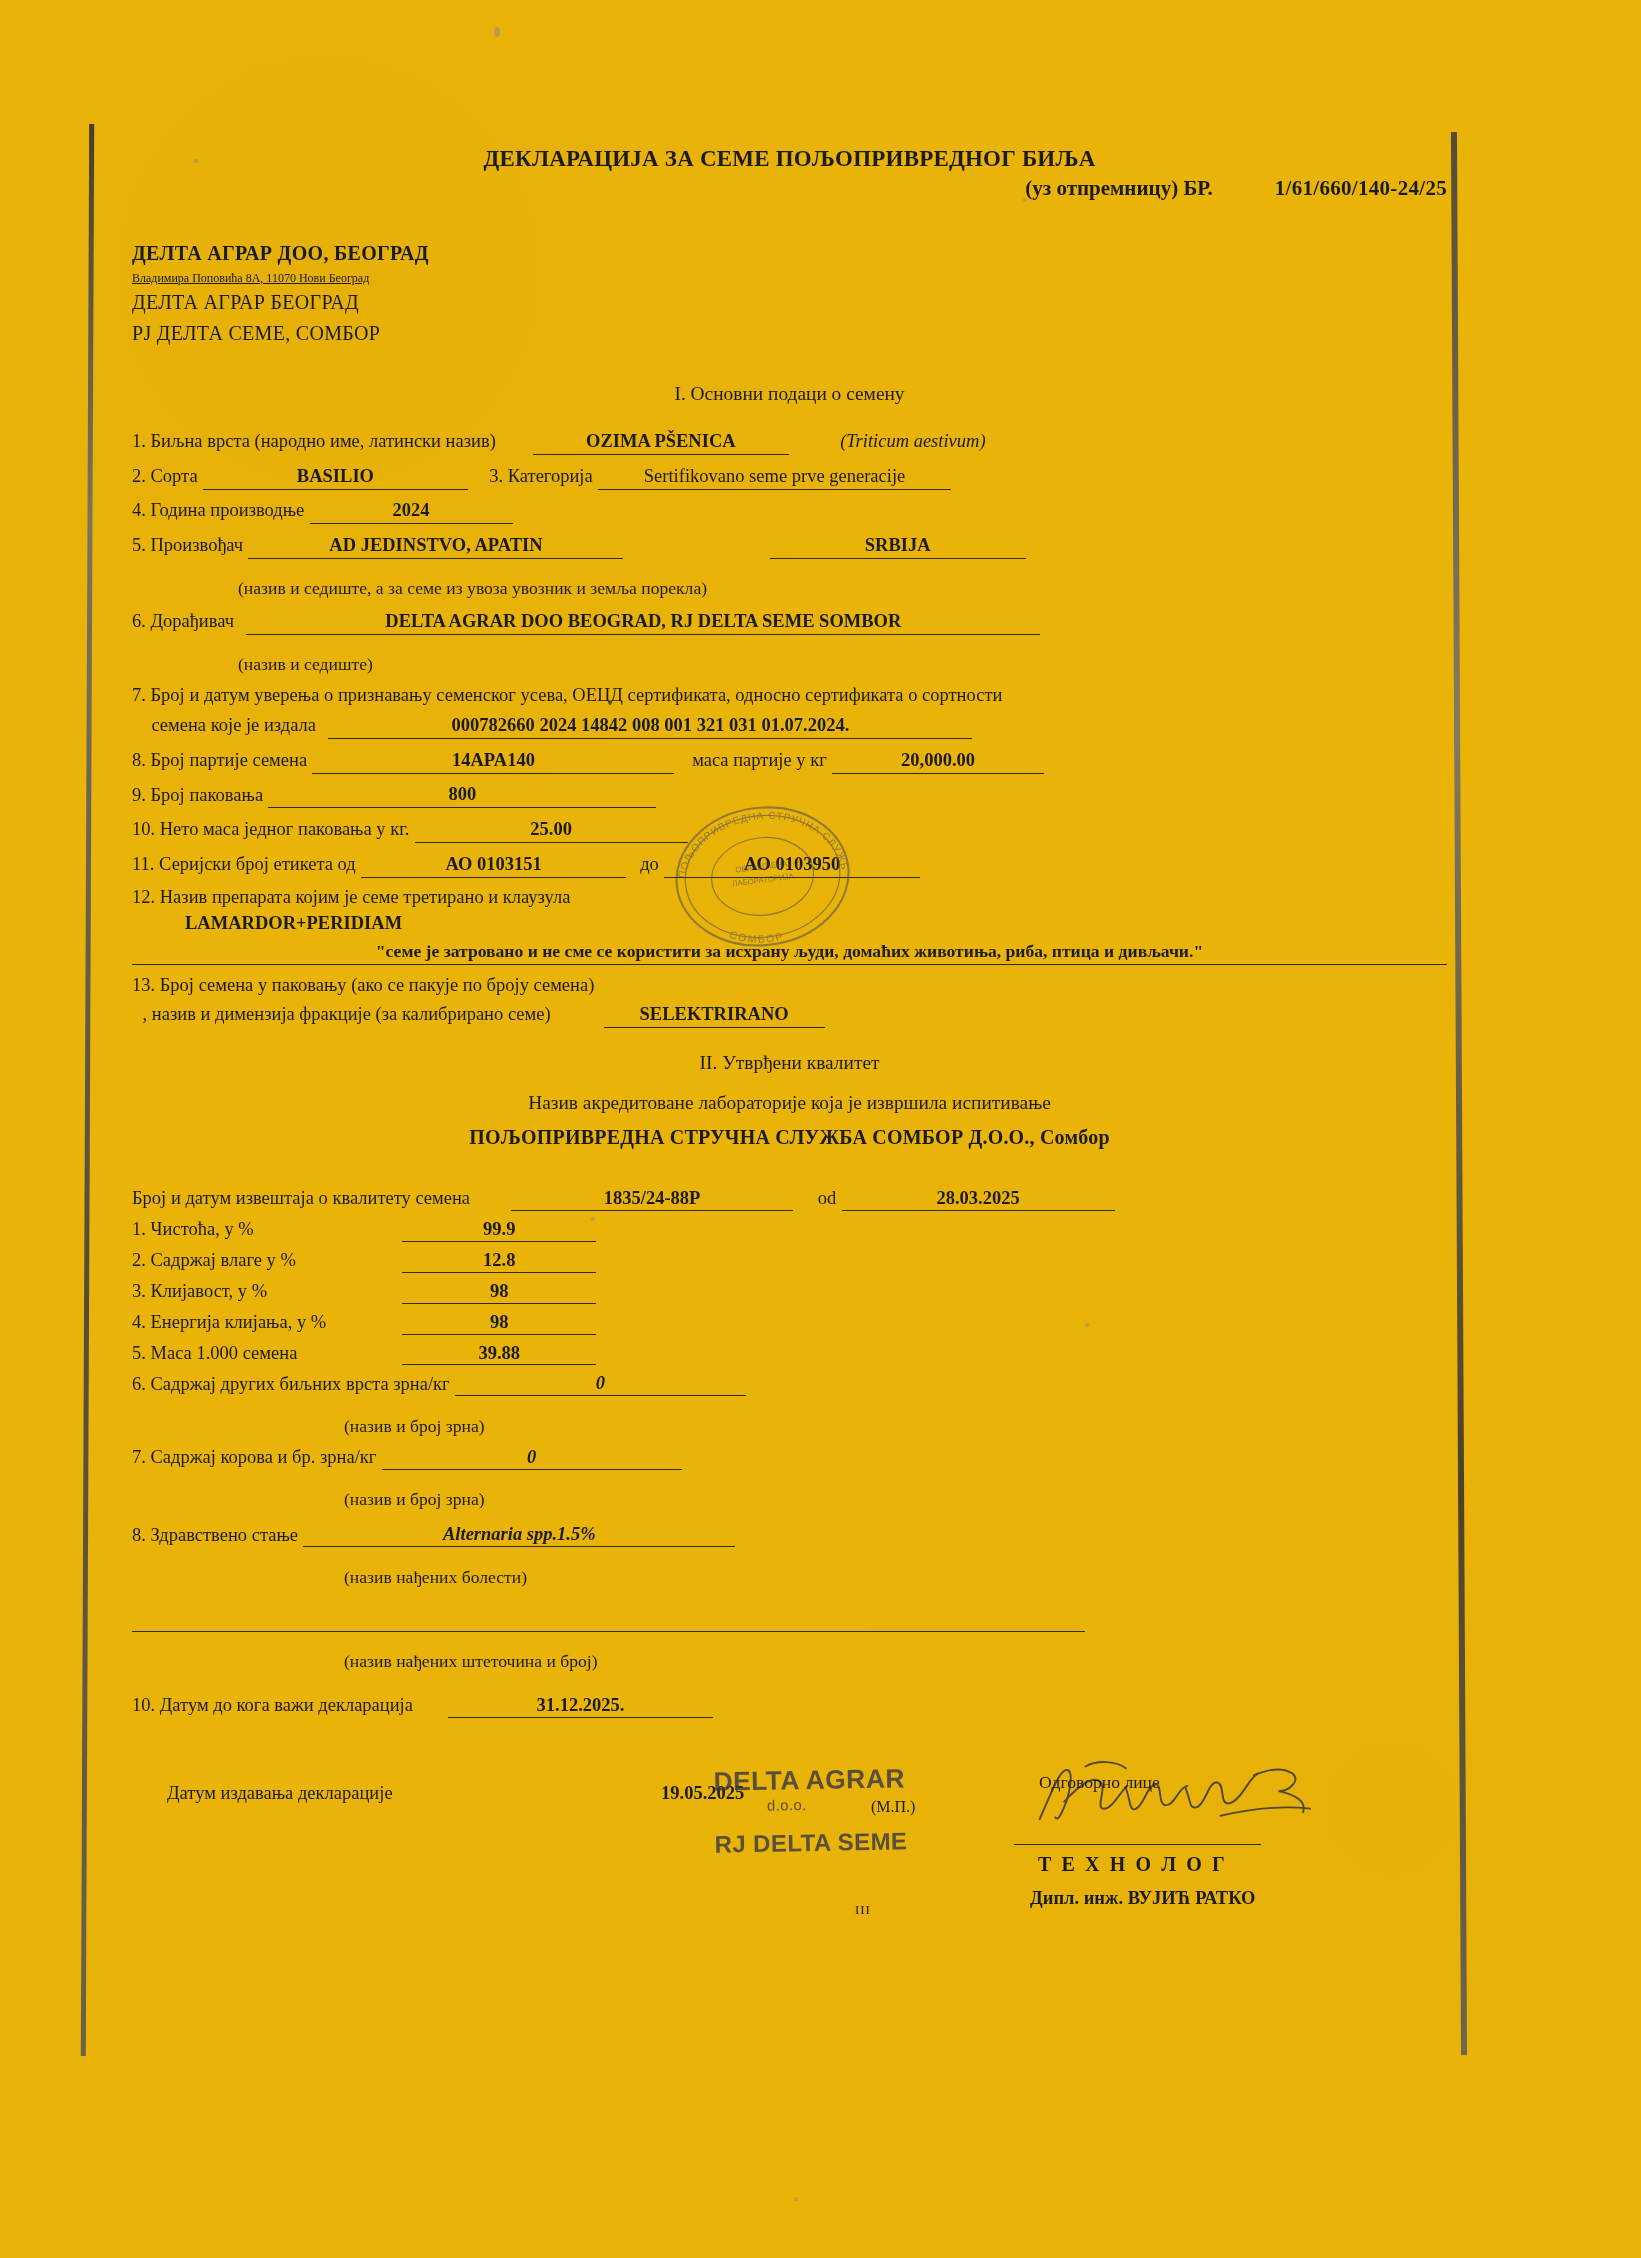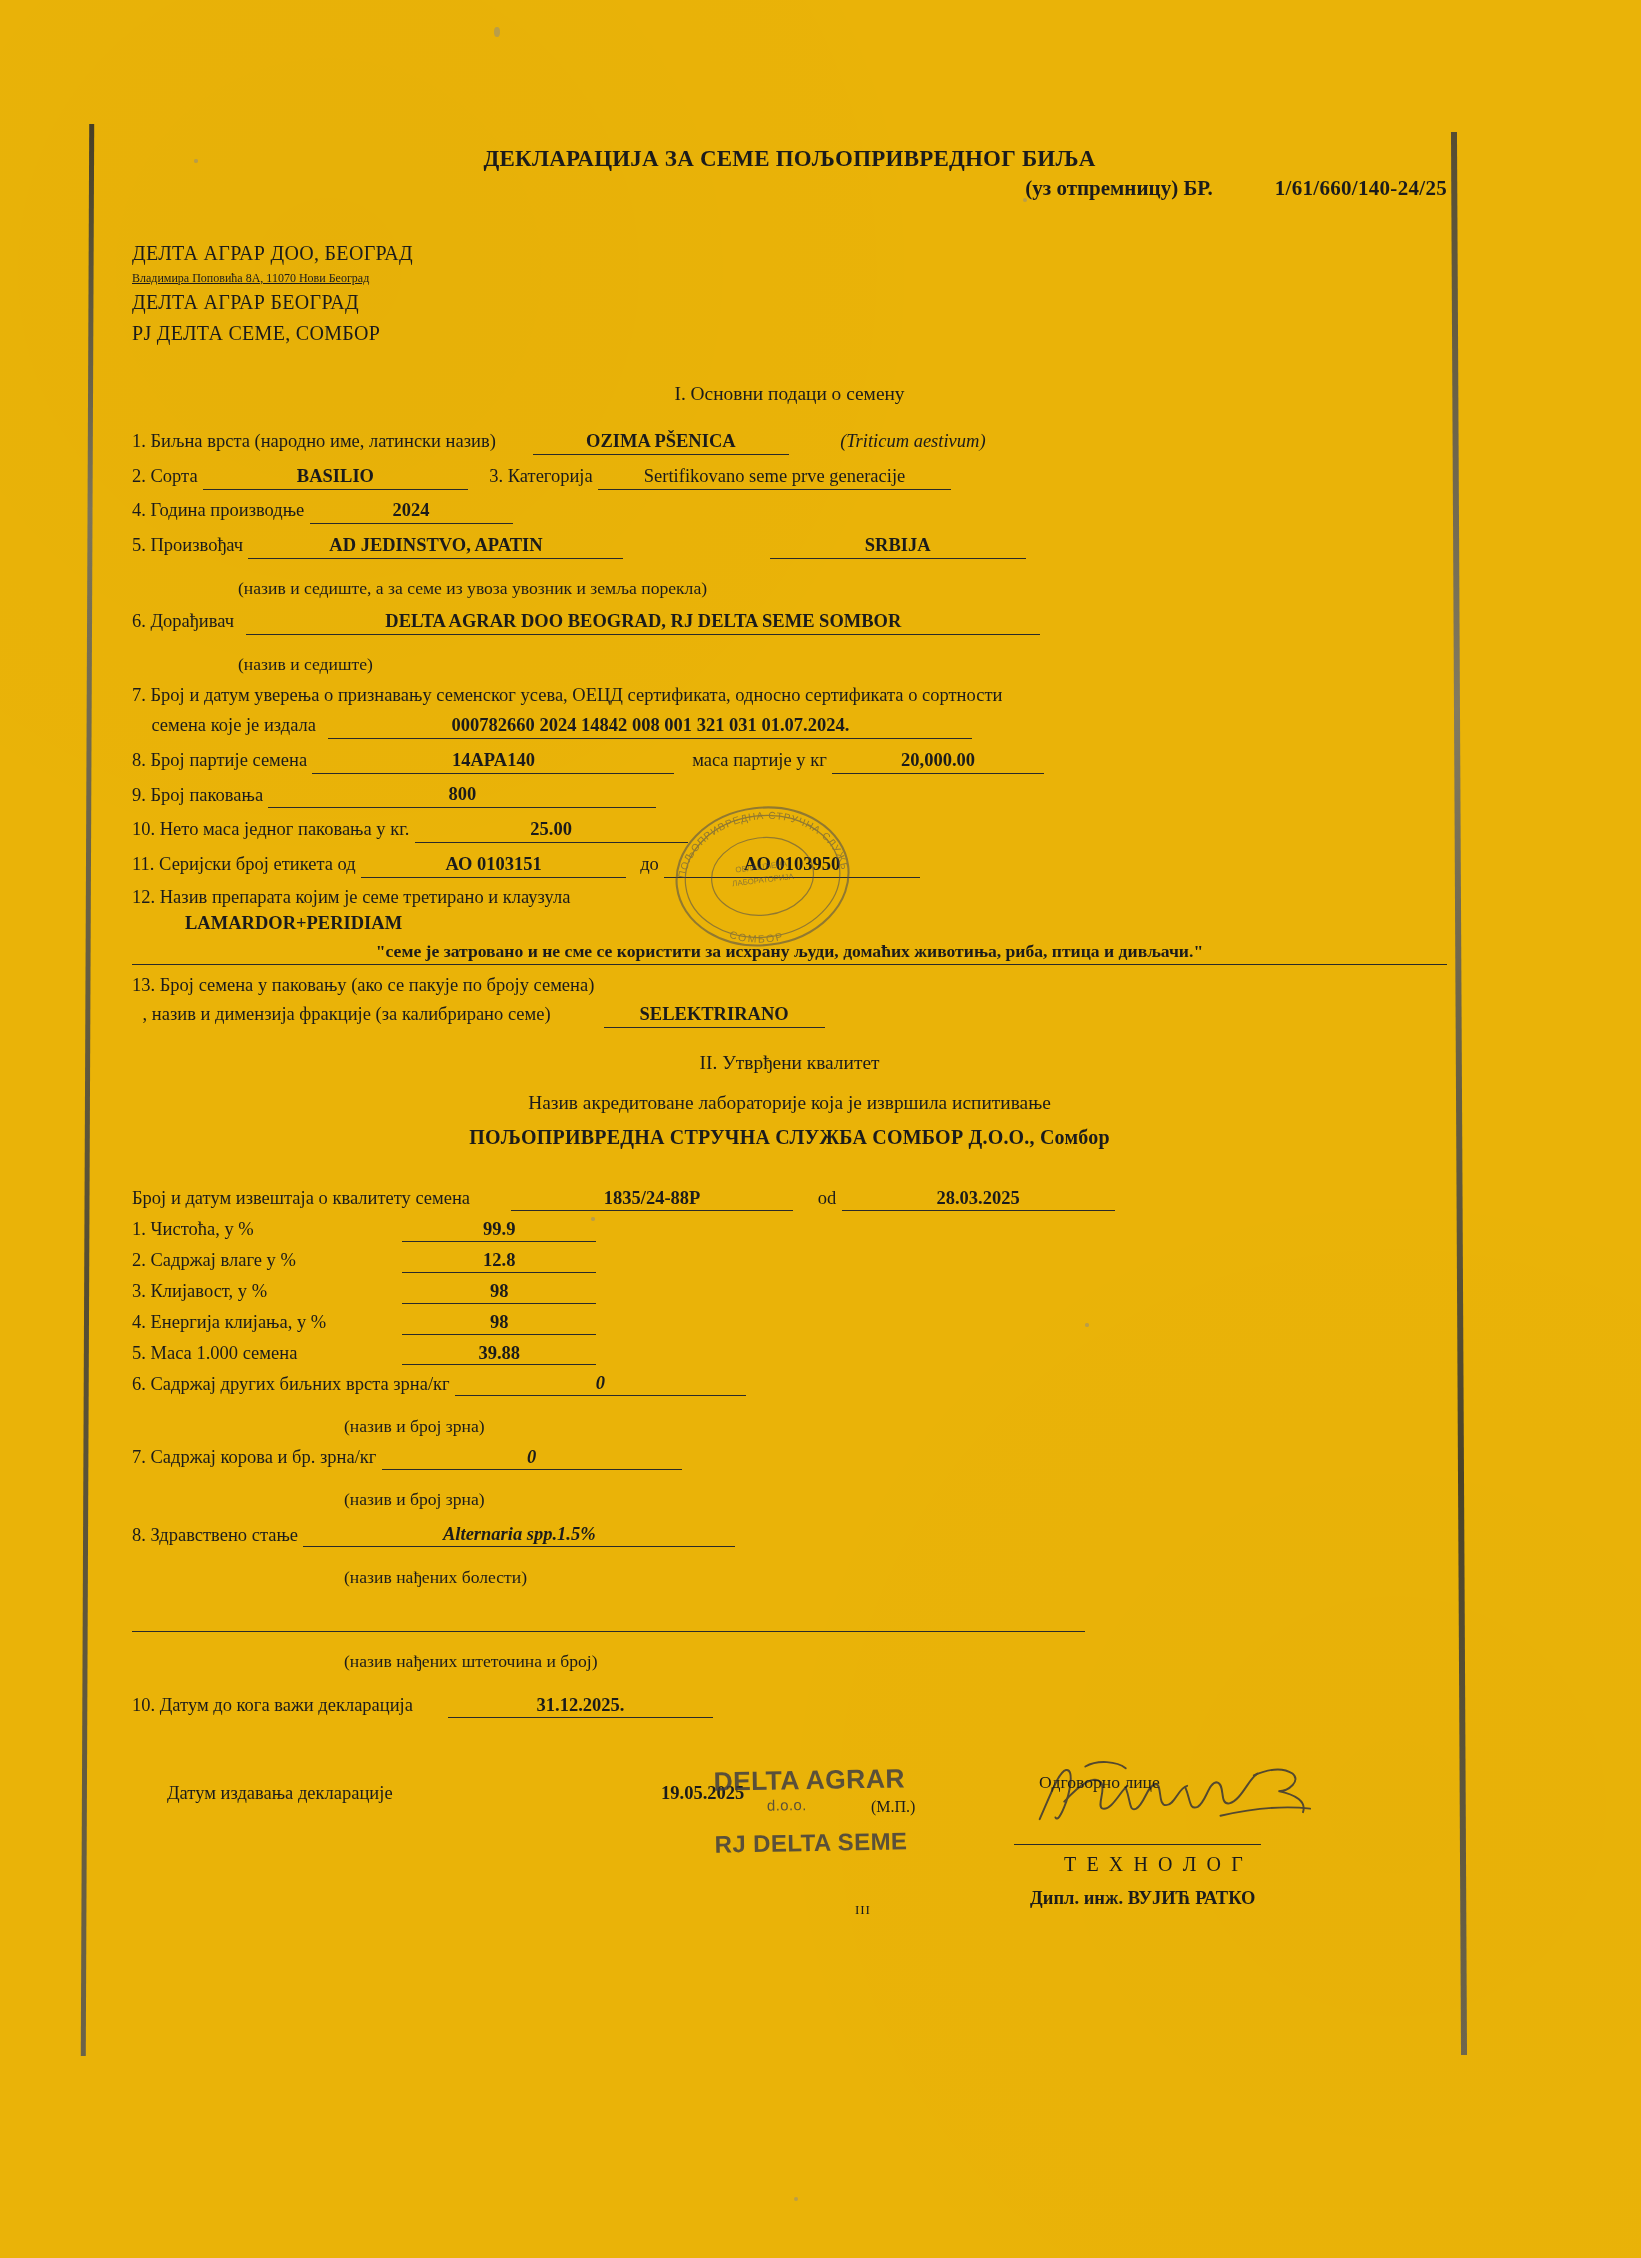--- a/index.html
+++ b/index.html
@@ -70,21 +70,21 @@
   }
   .title-line2 .num {
     margin-left: 62px;
     letter-spacing: 0.3px;
   }
   .company {
     margin-top: 37px;
     font-size: 20px;
     line-height: 1.55;
   }
-  .company .l1 { font-weight: normal; letter-spacing: 0.3px; }
+  .company .l1 { font-weight: bold; letter-spacing: 0.3px; }
   .company .l2 { font-size: 12px; text-decoration: underline; }
   .company .l3 { letter-spacing: 0.3px; }
   .company .l4 { letter-spacing: 0.3px; }
 
   .section-head {
     text-align: center;
     font-size: 19.4px;
     margin-top: 34px;
     margin-bottom: 23px;
   }
@@ -202,24 +202,24 @@
   .signature svg { width: 100%; height: 100%; }
 
   .resp-label {
     position: absolute;
     left: 907px;
     top: 1626px;
     font-size: 17.6px;
   }
   .tehnolog {
     position: absolute;
-    left: 932px;
+    left: 906px;
     top: 1707px;
     font-size: 20px;
-    font-weight: normal;
+    font-weight: bold;
     letter-spacing: 2.6px;
   }
   .tehnolog-name {
     position: absolute;
     left: 898px;
     top: 1742px;
     font-size: 18.5px;
     font-weight: bold;
   }
   .sig-underline {

